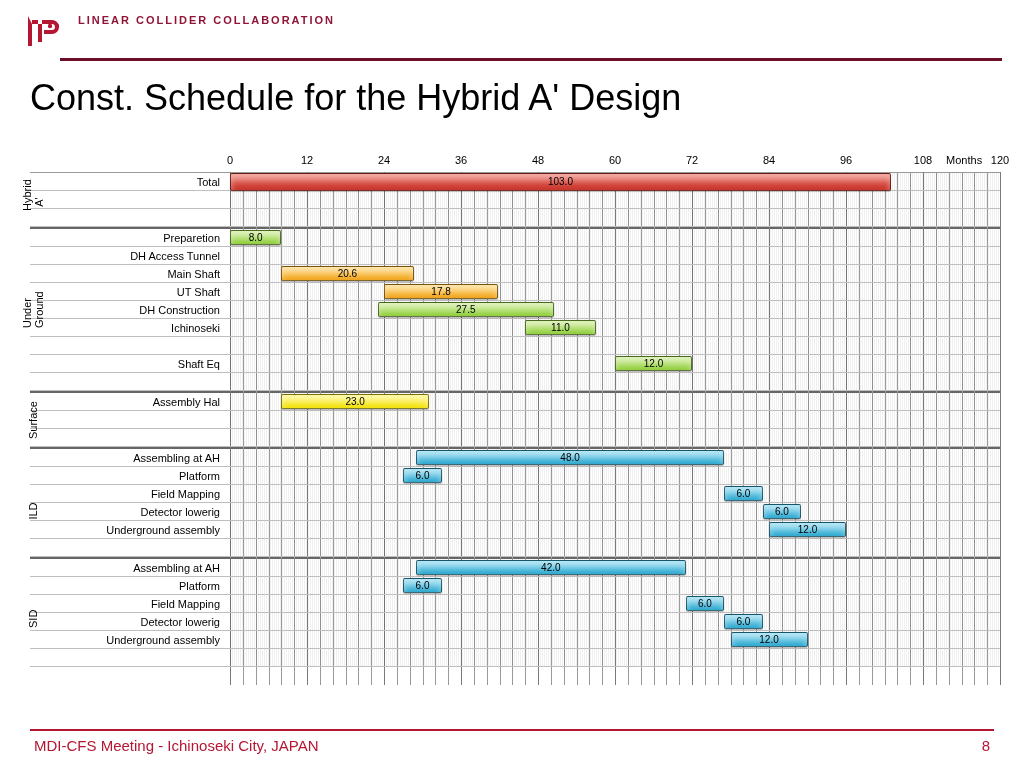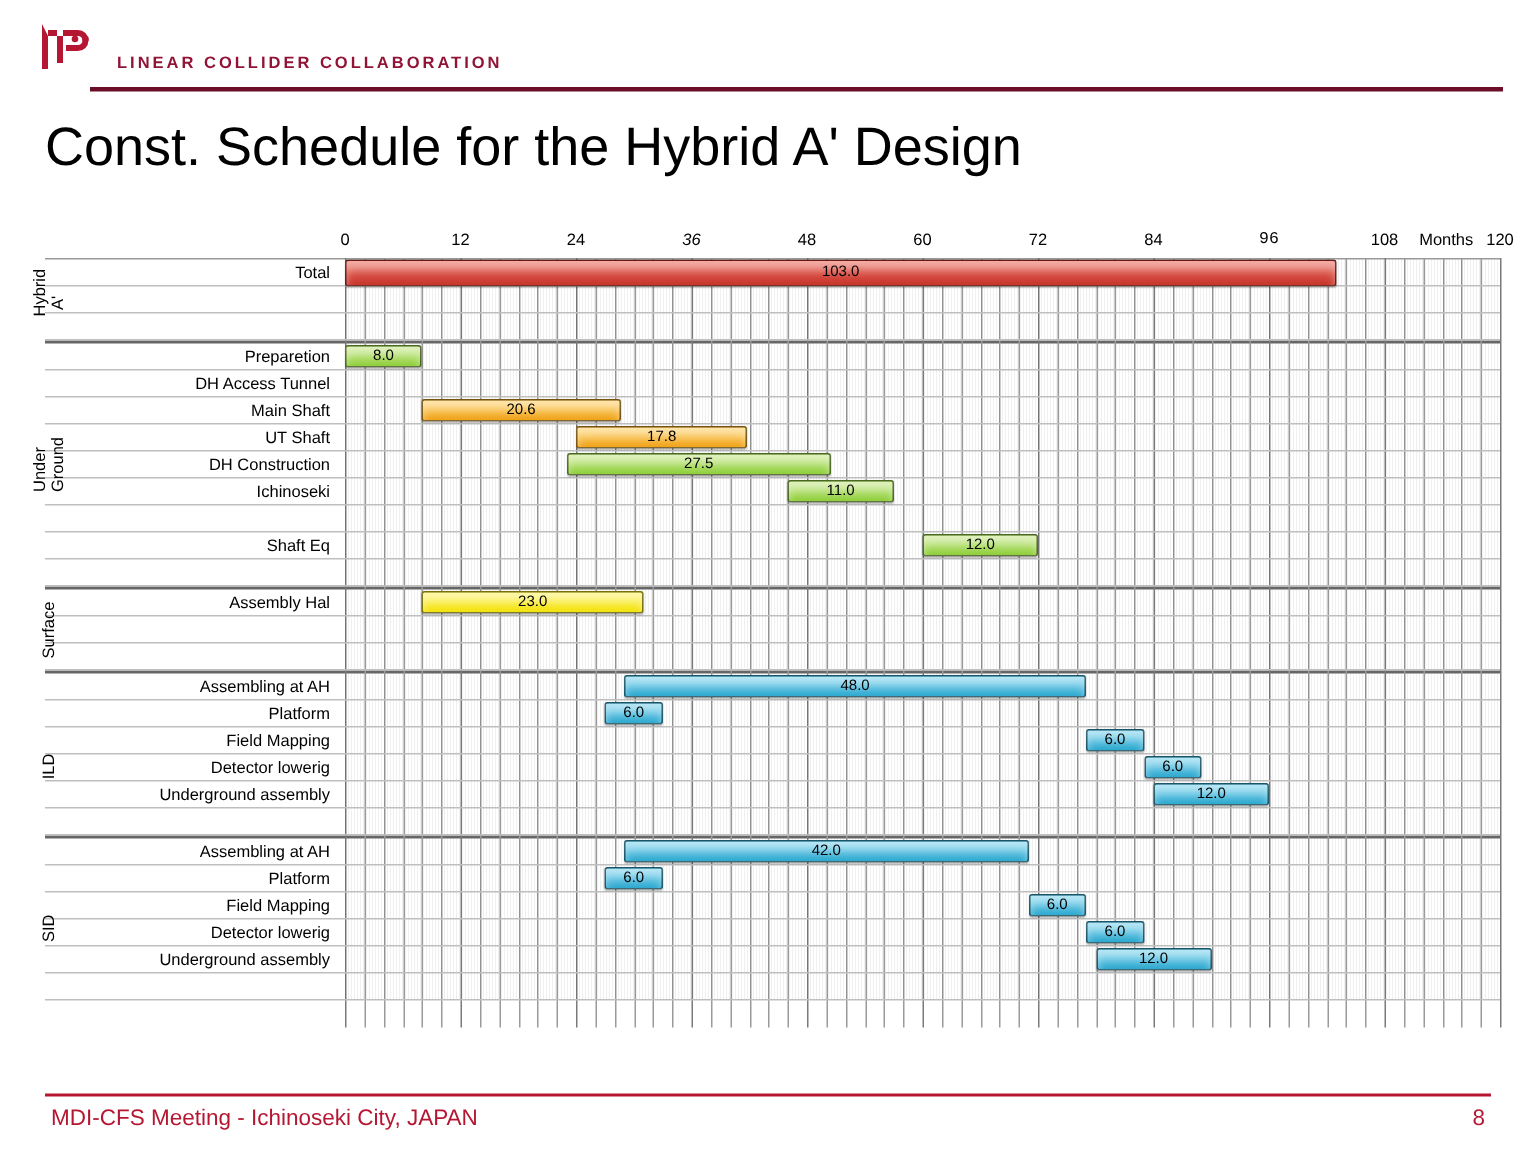--- a/index.html
+++ b/index.html
@@ -1,19 +1,19 @@
 <!DOCTYPE html>
 <html><head>
 <meta charset="utf-8">
 <style>
   * { box-sizing: border-box; margin: 0; padding: 0; }
   body { width: 1024px; height: 768px; background: #fff; font-family: Arial, Helvetica, sans-serif; position: relative; overflow: hidden; }
 
   .header { padding: 14px 22px 0 22px; }
-  .brand { display: flex; align-items: flex-end; gap: 14px; }
+  .brand { display: flex; align-items: flex-start; gap: 14px; }
   .brand-text { font-size: 11px; letter-spacing: 2px; color: #911437; font-weight: 600; }
   .rule { height: 3px; background: #6b0e28; margin: 10px 22px 0 60px; }
 
   .title { font-size: 36px; font-weight: 400; color: #000; padding: 16px 0 8px 30px; }
 
   .chart-wrap { position: absolute; left: 30px; right: 24px; top: 154px; }
 
   .axis { position: relative; height: 18px; margin-left: 200px; }
   .axis .tick { position: absolute; top: 0; font-size: 11px; color: #000; transform: translateX(-50%); }
 
@@ -63,26 +63,26 @@
 </div>
 <div class="rule"></div>
 
 <div class="title">Const. Schedule for the Hybrid A' Design</div>
 
 <div class="chart-wrap">
   <div class="axis">
       <span class="tick" style="left: 0%;">0</span>
       <span class="tick" style="left: 10%;">12</span>
       <span class="tick" style="left: 20%;">24</span>
-      <span class="tick" style="left: 30%; font-style: italic;">36</span>
+      <span class="tick" style="left: 30%;">36</span>
       <span class="tick" style="left: 40%;">48</span>
       <span class="tick" style="left: 50%;">60</span>
       <span class="tick" style="left: 60%;">72</span>
       <span class="tick" style="left: 70%;">84</span>
-      <span class="tick" style="left: 80%; font-family: Liberation Mono, monospace;">96</span>
+      <span class="tick" style="left: 80%;">96</span>
       <span class="tick" style="left: 90%;">108</span>
       <span class="tick" style="left: 100%;">120</span>
       <span class="tick" style="left: 93%; transform: none;">Months</span>
     </div>
   <div class="grid-area">
     <div class="vgrid" style="height: 513px;">
         <div class="vl major" style="left: 0%;"></div>
         <div class="vl" style="left: 1.66667%;"></div>
         <div class="vl" style="left: 3.33333%;"></div>
         <div class="vl" style="left: 5%;"></div>

